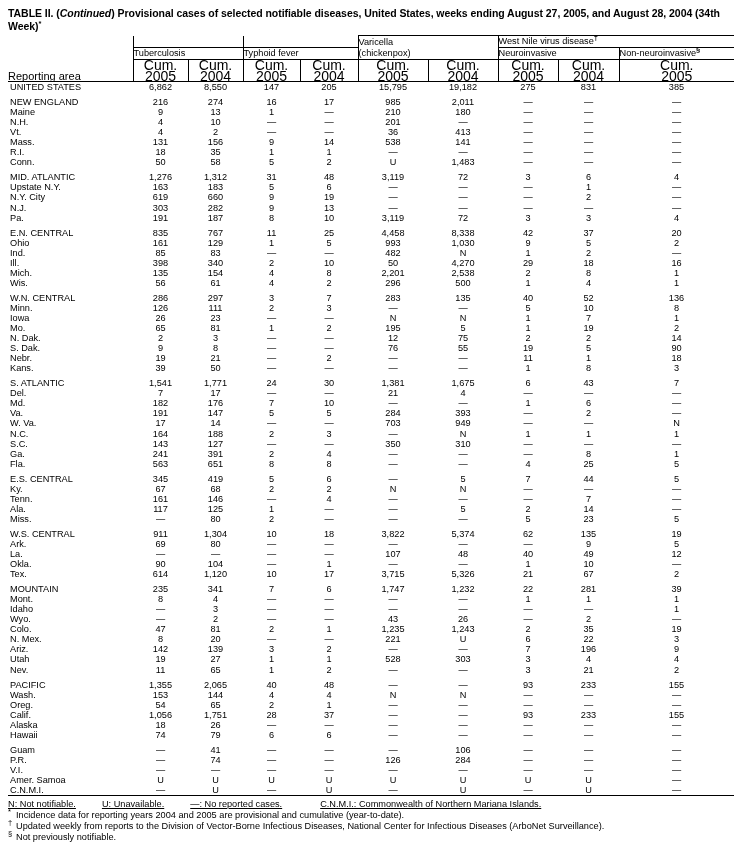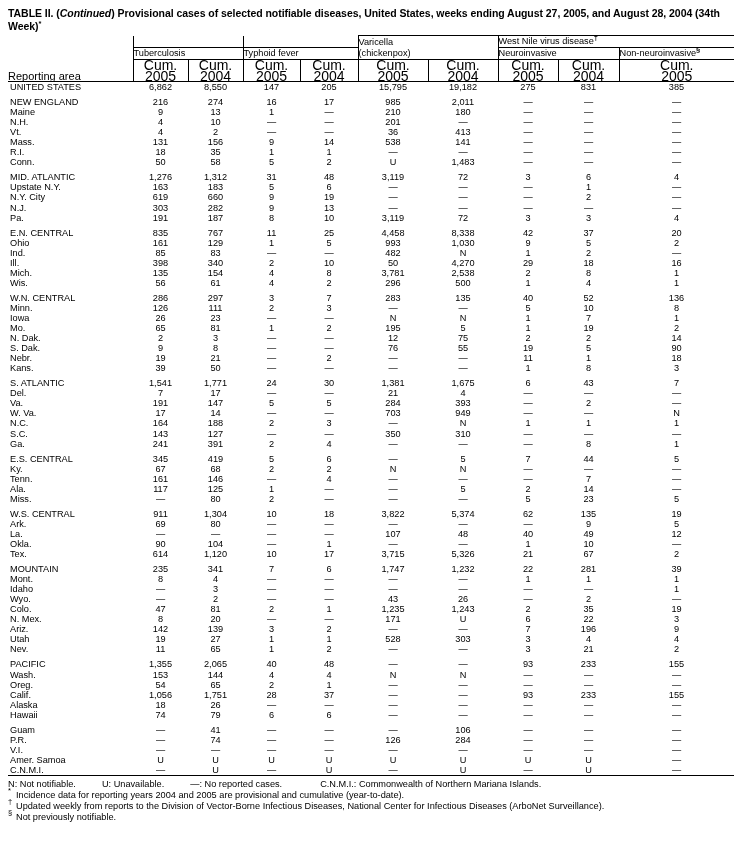--- a/index.html
+++ b/index.html
@@ -101,21 +101,21 @@
 
   
   .footnotes {
     margin-left: 2px;
     width: 726px;
     font-size: 9.2px;
     line-height: 11px;
     padding-top: 2.5px;
   }
   .fn-line { white-space: nowrap; }
-  .fn-key span.k { display: inline-block; }
+  .fn-key span.k { display: inline-block; text-decoration: underline; }
   .fn-gap-a { display:inline-block; width: 26px; }
   .fn-gap-b { display:inline-block; width: 26px; }
   .fn-gap-c { display:inline-block; width: 38px; }
   .fnmark {
     font-size: 7.5px;
     vertical-align: super;
     line-height: 0;
     display: inline-block;
     width: 8px;
   }
@@ -403,21 +403,21 @@
           <td>29</td>
           <td>18</td>
           <td>16</td>
         </tr>
         <tr class="datarow">
           <td class="area">Mich.</td>
           <td>135</td>
           <td>154</td>
           <td>4</td>
           <td>8</td>
-          <td>3,781</td>
+          <td>2,201</td>
           <td>2,538</td>
           <td>2</td>
           <td>8</td>
           <td>1</td>
         </tr>
         <tr class="datarow">
           <td class="area">Wis.</td>
           <td>56</td>
           <td>61</td>
           <td>4</td>
@@ -548,20 +548,32 @@
           <td>17</td>
           <td>—</td>
           <td>—</td>
           <td>21</td>
           <td>4</td>
           <td>—</td>
           <td>—</td>
           <td>—</td>
         </tr>
         <tr class="datarow">
+          <td class="area">Md.</td>
+          <td>182</td>
+          <td>176</td>
+          <td>7</td>
+          <td>10</td>
+          <td>—</td>
+          <td>—</td>
+          <td>1</td>
+          <td>6</td>
+          <td>—</td>
+        </tr>
+        <tr class="datarow">
           <td class="area">Va.</td>
           <td>191</td>
           <td>147</td>
           <td>5</td>
           <td>5</td>
           <td>284</td>
           <td>393</td>
           <td>—</td>
           <td>2</td>
           <td>—</td>
@@ -606,20 +618,32 @@
           <td class="area">Ga.</td>
           <td>241</td>
           <td>391</td>
           <td>2</td>
           <td>4</td>
           <td>—</td>
           <td>—</td>
           <td>—</td>
           <td>8</td>
           <td>1</td>
+        </tr>
+        <tr class="datarow">
+          <td class="area">Fla.</td>
+          <td>563</td>
+          <td>651</td>
+          <td>8</td>
+          <td>8</td>
+          <td>—</td>
+          <td>—</td>
+          <td>4</td>
+          <td>25</td>
+          <td>5</td>
         </tr>
         <tr class="spacer">
           <td colspan="10"></td>
         </tr>
         <tr class="datarow">
           <td class="area">E.S. CENTRAL</td>
           <td>345</td>
           <td>419</td>
           <td>5</td>
           <td>6</td>
@@ -802,21 +826,21 @@
           <td>2</td>
           <td>35</td>
           <td>19</td>
         </tr>
         <tr class="datarow">
           <td class="area">N. Mex.</td>
           <td>8</td>
           <td>20</td>
           <td>—</td>
           <td>—</td>
-          <td>171</td>
+          <td>221</td>
           <td>U</td>
           <td>6</td>
           <td>22</td>
           <td>3</td>
         </tr>
         <tr class="datarow">
           <td class="area">Ariz.</td>
           <td>142</td>
           <td>139</td>
           <td>3</td>

